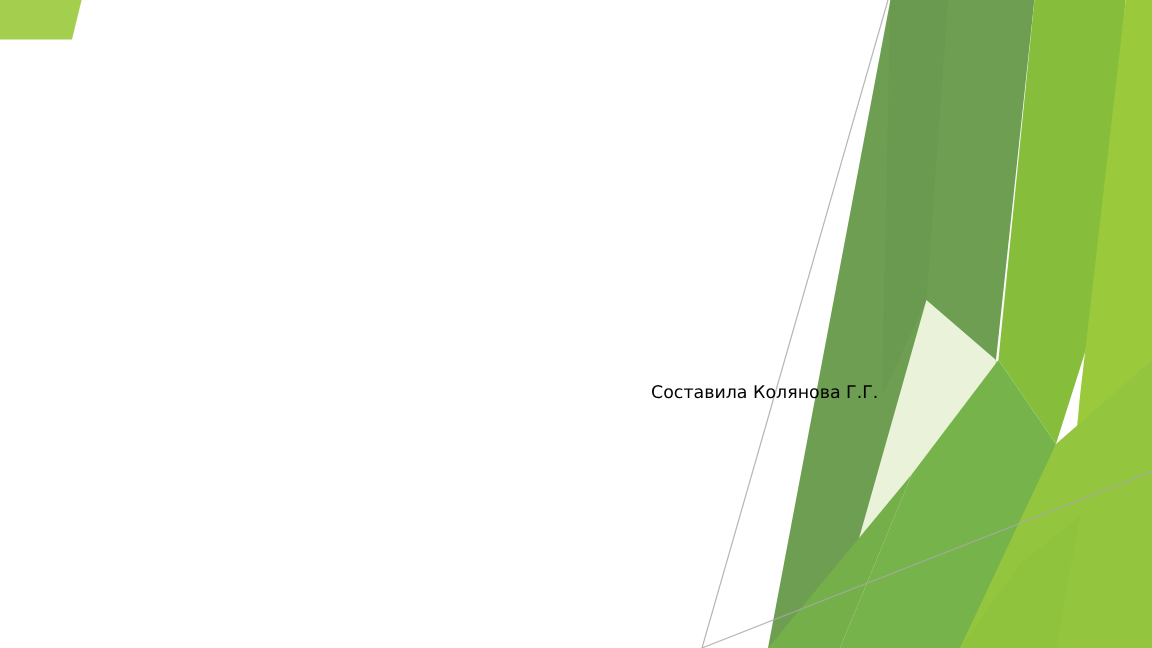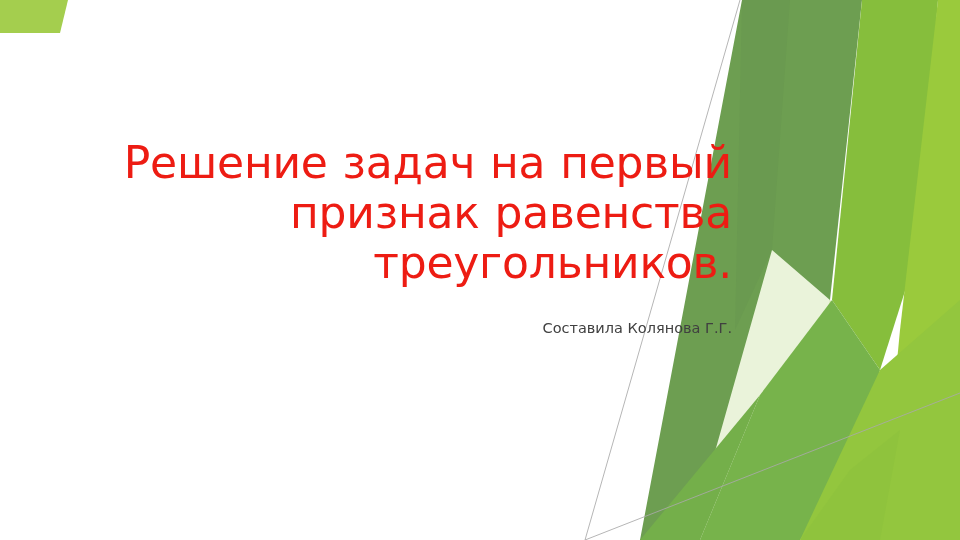--- a/index.html
+++ b/index.html
@@ -57,21 +57,21 @@
     top: 320px;
     width: 636px;
     text-align: right;
   }
   #slide-subtitle {
     margin: 0;
     font-family: "DejaVu Sans", "Liberation Sans", sans-serif;
     font-weight: 400;
     font-size: 14.5px;
     line-height: 1.2;
-    color: #404040;
+    color: #000000;
     text-align: right;
   }
 </style>
 </head>
 <body>
 
 <div id="slide">
 
   <svg id="facet-graphics" viewBox="0 0 960 540" width="960" height="540" xmlns="http://www.w3.org/2000/svg">
 
@@ -96,22 +96,19 @@
     <polygon points="880,370 960,300 960,540 800,540" fill="#93C63E"></polygon>
 
     <polygon points="850,470 900,430 880,540 800,540" fill="#8FC33D"></polygon>
 
     <line x1="740" y1="0" x2="585" y2="540" stroke="#A9A9A9" stroke-width="1" opacity="0.85"></line>
     <line x1="960" y1="393" x2="585" y2="540" stroke="#A9A9A9" stroke-width="1" opacity="0.85"></line>
   </svg>
 
   <div id="text-layer">
 
-    <div id="title-block">
-      <h1 id="slide-title">Решение задач на первый признак равенства треугольников.</h1>
-    </div>
 
     <div id="subtitle-block">
       <p id="slide-subtitle">Составила Колянова Г.Г.</p>
     </div>
 
   </div>
 </div>
 
 </body></html>

